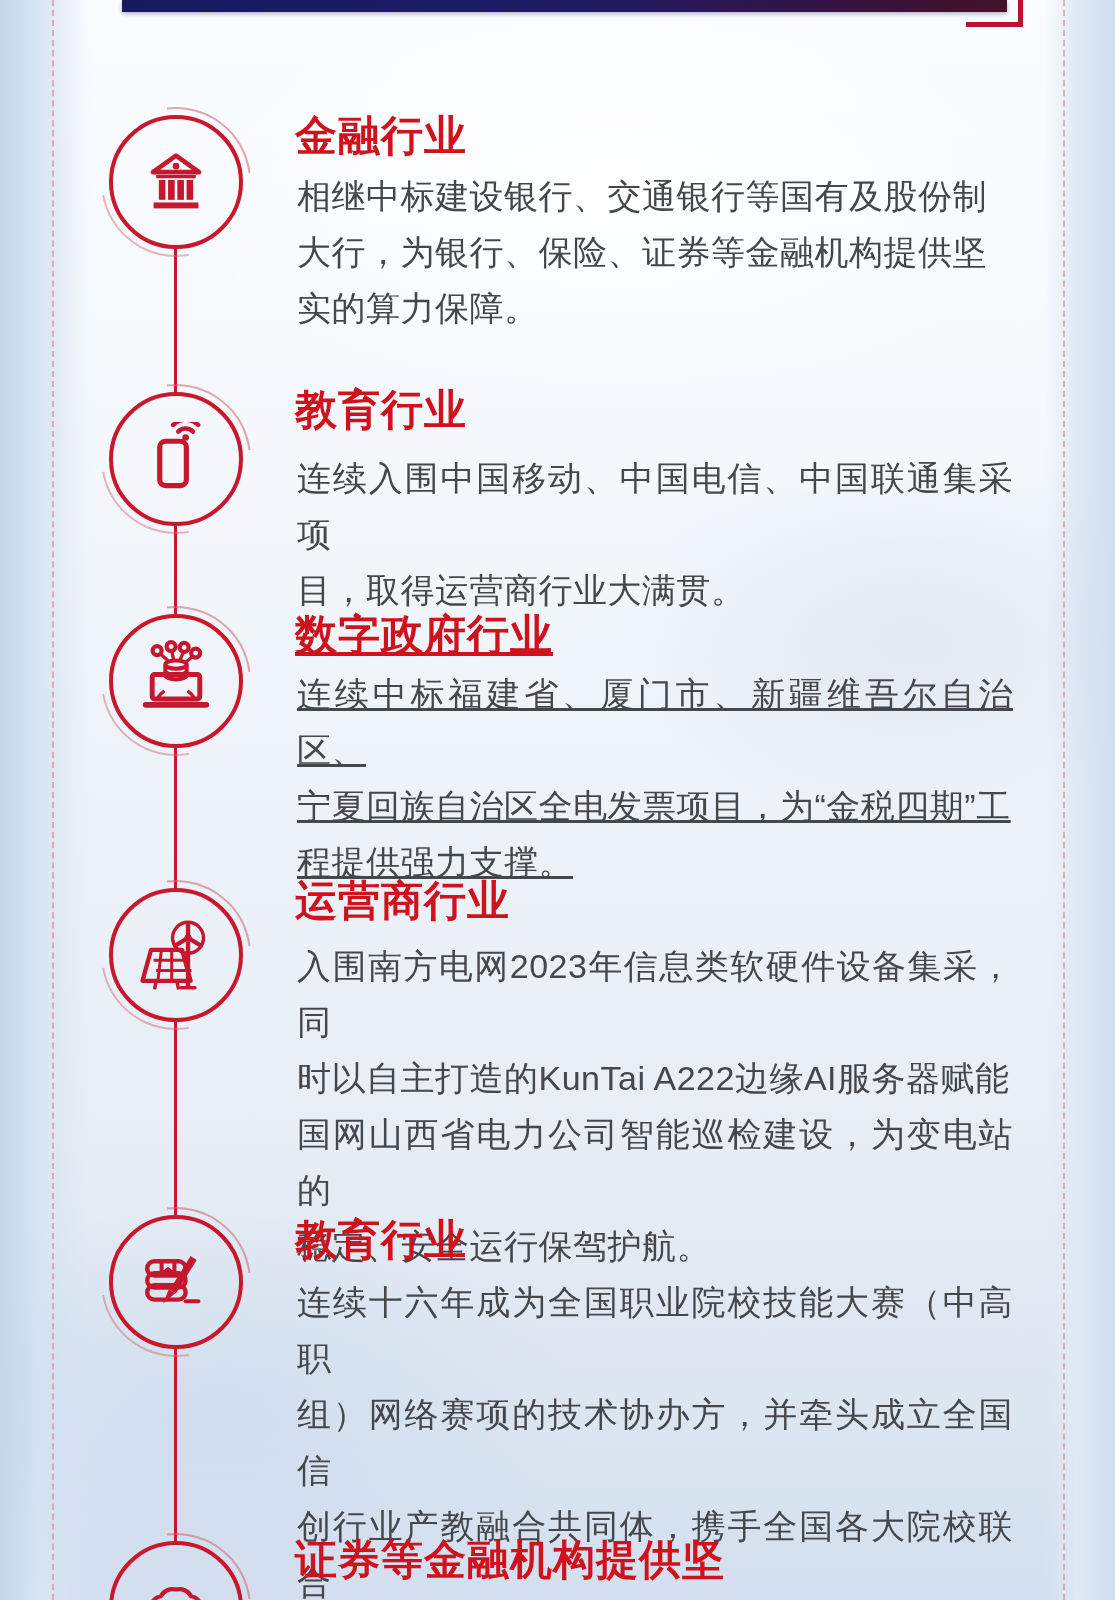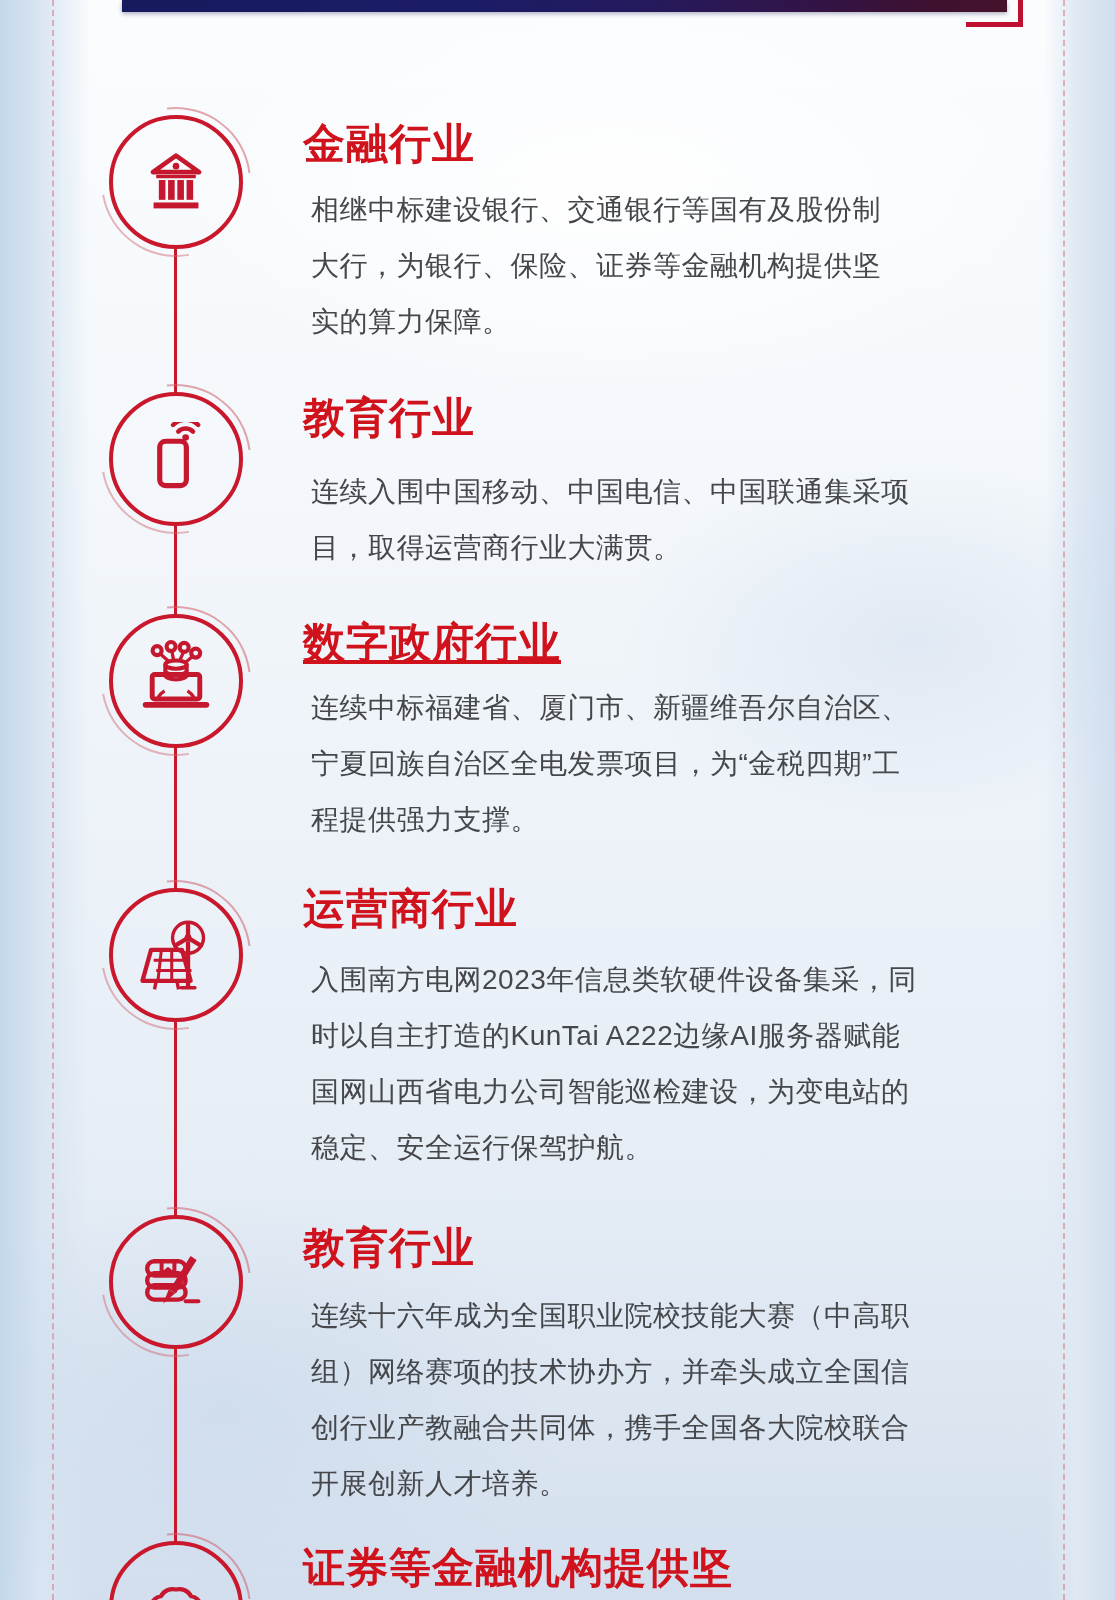--- a/index.html
+++ b/index.html
@@ -38,27 +38,27 @@
   .circle{position:absolute;left:109px;width:134px;height:134px;}
   .ring{position:absolute;inset:0;border:4px solid #c9172c;border-radius:50%;
     display:flex;align-items:center;justify-content:center;box-sizing:border-box;}
   .circle::before{content:"";position:absolute;inset:-8px;border-radius:50%;
     border:2px solid transparent;border-top-color:rgba(205,95,105,.55);transform:rotate(38deg);}
   .circle::after{content:"";position:absolute;inset:-8px;border-radius:50%;
     border:2px solid transparent;border-top-color:rgba(205,95,105,.45);transform:rotate(215deg);}
   .c1{top:115px;} .c2{top:392px;} .c3{top:614px;} .c4{top:888px;} .c5{top:1215px;} .c6{top:1541px;}
   .icon-svg{display:block;}
   
-  .sec-title{position:absolute;left:295px;margin:8px;
+  .sec-title{position:absolute;left:295px;margin:0;
     font-size:42px;line-height:48px;font-weight:700;color:#d0121d;letter-spacing:1px;}
   .t1{top:112px;} .t2{top:386px;} .t3{top:611px;text-decoration:underline;} .t4{top:877px;} .t5{top:1216px;} .t6{top:1536px;}
-  .sec-body{position:absolute;left:295px;width:716px;margin:16px;
-    font-size:28px;line-height:56px;color:#45474b;letter-spacing:.5px;white-space:pre-line;
+  .sec-body{position:absolute;left:295px;width:716px;margin:2px;
+    font-size:34px;line-height:56px;color:#45474b;letter-spacing:.5px;white-space:pre-line;
     text-align:justify;}
-  .b1{top:166px;} .b2{top:448px;} .b3{top:664px;} .b4{top:936px;} .b5{top:1272px;}
+  .b1{top:166px;} .b2{top:448px;} .b3{top:664px;text-decoration:underline;} .b4{top:936px;} .b5{top:1272px;}
 </style>
 </head>
 <body>
 
 <div class="bg-left"></div>
 <div class="bg-right"></div>
 <div class="bg-cloud"></div>
 <div class="dash left"></div>
 <div class="dash right"></div>
 

